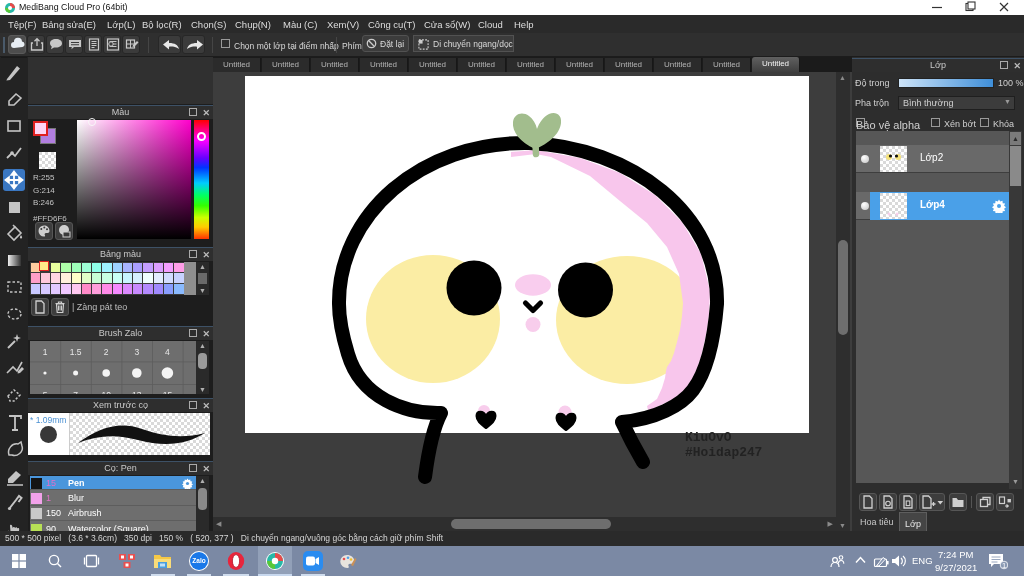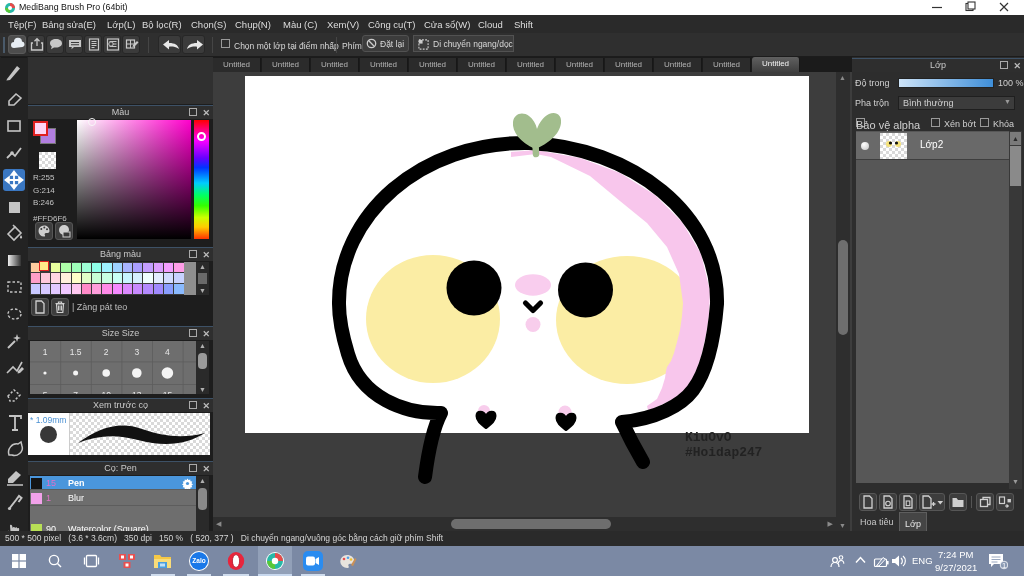--- a/index.html
+++ b/index.html
@@ -49,42 +49,42 @@
 </style>
 </head>
 <body>
   <div class="abs" id="titlebar">
     <svg class="abs" style="left:5px;top:3px" width="10" height="10" viewBox="0 0 10 10">
       <circle cx="5" cy="5" r="5" fill="#28b8a8"></circle>
       <path d="M5,0 A5,5 0 0 1 10,5 L5,5 Z" fill="#e84a4a"></path>
       <path d="M0,5 A5,5 0 0 0 5,10 L5,5 Z" fill="#58c838"></path>
       <circle cx="5" cy="5" r="2" fill="#fff"></circle>
     </svg>
-    <span class="ttl">MediBang Brush Pro (64bit)</span>
+    <span class="ttl">MediBang Cloud Pro (64bit)</span>
     <svg class="abs" style="left:930px;top:0" width="94" height="15" viewBox="0 0 94 15">
       <line x1="2" y1="7.5" x2="12" y2="7.5" stroke="#333" stroke-width="1.2"></line>
       <rect x="36" y="3.5" width="7" height="7" fill="none" stroke="#333" stroke-width="1.1"></rect>
       <rect x="38" y="2" width="7" height="7" fill="#fff" stroke="#333" stroke-width="1.1"></rect>
       <path d="M70,3 l8,8 M78,3 l-8,8" stroke="#333" stroke-width="1.2"></path>
     </svg>
   </div>
 
   <div class="abs" id="menubar">
     <span style="left:8px">Tệp(F)</span>
     <span style="left:42px">Bảng sửa(E)</span>
     <span style="left:107px">Lớp(L)</span>
     <span style="left:142px">Bộ lọc(R)</span>
     <span style="left:191px">Chọn(S)</span>
     <span style="left:235px">Chụp(N)</span>
     <span style="left:283px">Màu (C)</span>
     <span style="left:327px">Xem(V)</span>
     <span style="left:368px">Công cụ(T)</span>
     <span style="left:424px">Cửa sổ(W)</span>
     <span style="left:478px">Cloud</span>
-    <span style="left:514px">Shift</span>
+    <span style="left:514px">Help</span>
   </div>
 
   <div class="abs" id="toolbar">
     <div style="position:absolute;left:3px;top:4px;width:2px;height:16px;background:#4a5a6a"></div>
 
     <div class="tbtn" style="left:8px;background:#4d4d4d;border-color:#5a5a5a">
       <svg width="18" height="17" viewBox="0 0 18 17">
         <path d="M5,12 a3,3 0 0 1 0-6 a4,4 0 0 1 8-0.5 a2.8,2.8 0 0 1 0.5,5.5 z" fill="#e8eef4"></path>
       </svg>
     </div>
@@ -424,21 +424,21 @@
     </div>
     <div class="sbtn" style="left:23px;top:194px">
       <svg width="14" height="14" viewBox="0 0 14 14">
         <path d="M3.5,4 h7 l-0.7,8.5 h-5.6 z M2.5,3.5 h9 M5.5,3.5 v-1.5 h3 v1.5" fill="none" stroke="#d0d0d0" stroke-width="1.2"></path>
         <path d="M5.5,5.5 v5 M7,5.5 v5 M8.5,5.5 v5" stroke="#d0d0d0" stroke-width="1"></path>
       </svg>
     </div>
     <div style="position:absolute;left:44px;top:198px;font-size:9px;color:#bdbdbd">| Zàng pát teo</div>
 
     <div class="phead" style="top:222px">
-      <span class="pt">Size Size</span>
+      <span class="pt">Brush Zalo</span>
       <span class="pp"></span>
       <span class="px">✕</span>
     </div>
     <div id="bsgrid" style="position:absolute;left:2px;top:237px;width:166px;height:53px;background:#6e6e6e;overflow:hidden"><svg width="166" height="53" viewBox="0 0 166 53">
         <text x="15" y="14" font-size="8.5" fill="#e8e8e8" text-anchor="middle" font-family="Liberation Sans">1</text>
         <circle cx="15" cy="32" r="1.6" fill="#f4f4f4"></circle>
         <text x="15" y="57" font-size="8.5" fill="#e8e8e8" text-anchor="middle" font-family="Liberation Sans">5</text>
         <text x="45.6" y="14" font-size="8.5" fill="#e8e8e8" text-anchor="middle" font-family="Liberation Sans">1.5</text>
         <circle cx="45.6" cy="32" r="2.5" fill="#f4f4f4"></circle>
         <text x="45.6" y="57" font-size="8.5" fill="#e8e8e8" text-anchor="middle" font-family="Liberation Sans">7</text>
@@ -493,20 +493,25 @@
         <svg style="position:absolute;left:152px;top:2px" width="11" height="11" viewBox="0 0 11 11">
           <path d="M5.5,0.5 l1,1.6 1.8,-0.7 0.1,1.9 1.9,0.2 -0.8,1.7 1.5,1.2 -1.5,1.2 0.8,1.7 -1.9,0.2 -0.1,1.9 -1.8,-0.7 -1,1.6 -1,-1.6 -1.8,0.7 -0.1,-1.9 -1.9,-0.2 0.8,-1.7 -1.5,-1.2 1.5,-1.2 -0.8,-1.7 1.9,-0.2 0.1,-1.9 1.8,0.7 z" fill="#fff"></path>
           <circle cx="5.5" cy="5.5" r="1.6" fill="#4a96dc"></circle>
         </svg>
       </div>
       <div style="position:absolute;left:0;top:15.4px;width:166px;height:14.4px;border-bottom:1px solid #5d5d5d">
         <div style="position:absolute;left:1px;top:1.5px;width:11px;height:11px;background:#f2a2ea"></div>
         <span style="position:absolute;left:16px;top:1.5px;font-size:9px;color:#e070c8">1</span>
         <span style="position:absolute;left:38px;top:1.5px;font-size:9px;color:#ffffff;">Blur</span>
       </div>
+      <div style="position:absolute;left:0;top:30.8px;width:166px;height:14.4px;border-bottom:1px solid #5d5d5d">
+        <div style="position:absolute;left:1px;top:1.5px;width:11px;height:11px;background:#c9c9c9"></div>
+        <span style="position:absolute;left:16px;top:1.5px;font-size:9px;color:#ffffff">150</span>
+        <span style="position:absolute;left:38px;top:1.5px;font-size:9px;color:#ffffff;">Airbrush</span>
+      </div>
       <div style="position:absolute;left:0;top:46.2px;width:166px;height:14.4px;border-bottom:1px solid #5d5d5d">
         <div style="position:absolute;left:1px;top:1.5px;width:11px;height:11px;background:#b8e056"></div>
         <span style="position:absolute;left:16px;top:1.5px;font-size:9px;color:#ffffff">90</span>
         <span style="position:absolute;left:38px;top:1.5px;font-size:9px;color:#ffffff;">Watercolor (Square)</span>
       </div>
       <div style="position:absolute;left:0;top:61.6px;width:166px;height:14.4px;border-bottom:1px solid #5d5d5d">
         <div style="position:absolute;left:1px;top:1.5px;width:11px;height:11px;background:#5cd8f4"></div>
         <span style="position:absolute;left:16px;top:1.5px;font-size:13px;color:#ffffff">20</span>
         <span style="position:absolute;left:38px;top:1.5px;font-size:10px;color:#ffffff;">Watercolor (Wet)</span>
       </div>
@@ -635,29 +640,42 @@
       <span style="position:absolute;right:3px;top:1px;font-size:7px;color:#999">▼</span>
     </div>
     <span class="chk" style="position:absolute;left:4px;top:61px"></span>
     <span style="position:absolute;left:4px;top:62px;font-size:11px;color:#d0d0d0">Bảo vệ alpha</span>
     <span class="chk" style="position:absolute;left:79px;top:61px"></span>
     <span style="position:absolute;left:92px;top:62px;font-size:9px;color:#d0d0d0">Xén bớt</span>
     <span class="chk" style="position:absolute;left:128px;top:61px"></span>
     <span style="position:absolute;left:141px;top:62px;font-size:9px;color:#d0d0d0">Khóa</span>
 
     <div id="layerlist" style="position:absolute;left:4px;top:74px;width:153px;height:352px;background:#575757">
-      <div style="position:absolute;left:0;top:1px;width:153px;height:28px;background:#696969;border-bottom:1px solid #3e3e3e">
+      <div style="position:absolute;left:0;top:14px;width:153px;height:28px;background:#696969;border-bottom:1px solid #3e3e3e">
         <div style="position:absolute;left:5px;top:10px;width:8px;height:8px;border-radius:50%;background:radial-gradient(circle at 35% 30%,#ffffff,#c2c2c2)"></div>
         <div class="checker" style="position:absolute;left:24px;top:1px;width:27px;height:26px;background-size:6px 6px"><svg width="27" height="26" viewBox="0 0 27 26">
             <circle cx="9" cy="11" r="3" fill="#f5e27a"></circle>
             <circle cx="18" cy="11" r="3" fill="#f5e27a"></circle>
             <circle cx="10.5" cy="10" r="1.6" fill="#111"></circle>
             <circle cx="16.5" cy="10" r="1.6" fill="#111"></circle>
           </svg></div>
         <span style="position:absolute;left:64px;top:7px;font-size:10px;color:#fff;">Lớp2</span>
+      </div>
+      <div style="position:absolute;left:0;top:61px;width:153px;height:28px;background:#696969;border-bottom:1px solid #3e3e3e">
+        <div style="position:absolute;left:14px;top:0;width:139px;height:28px;background:#4aa0e8"></div>
+        <div style="position:absolute;left:5px;top:10px;width:8px;height:8px;border-radius:50%;background:radial-gradient(circle at 35% 30%,#ffffff,#c2c2c2)"></div>
+        <div class="checker" style="position:absolute;left:24px;top:1px;width:27px;height:26px;background-size:6px 6px"><svg width="27" height="26" viewBox="0 0 27 26">
+            <circle cx="9" cy="21" r="1.5" fill="#f8c8ea" opacity="0.8"></circle>
+            <circle cx="17" cy="21" r="1.5" fill="#f8c8ea" opacity="0.8"></circle>
+          </svg></div>
+        <span style="position:absolute;left:64px;top:7px;font-size:10px;color:#fff;font-weight:bold">Lớp4</span>
+        <svg style="position:absolute;left:136px;top:7px" width="14" height="14" viewBox="0 0 14 14">
+          <path d="M7,0.5 l1.2,2.1 2.3,-0.9 0.2,2.5 2.4,0.3 -1,2.2 1.9,1.5 -1.9,1.5 1,2.2 -2.4,0.3 -0.2,2.5 -2.3,-0.9 -1.2,2.1 -1.2,-2.1 -2.3,0.9 -0.2,-2.5 -2.4,-0.3 1,-2.2 -1.9,-1.5 1.9,-1.5 -1,-2.2 2.4,-0.3 0.2,-2.5 2.3,0.9 z" fill="#fff"></path>
+          <circle cx="7" cy="7" r="2" fill="#4aa0e8"></circle>
+        </svg>
       </div>
     </div>
     <div style="position:absolute;left:157px;top:74px;width:13px;height:358px;background:#383838">
       <div style="position:absolute;left:1px;top:1px;width:11px;height:13px;background:#7a7a7a;text-align:center;font-size:7px;color:#2a2a2a;line-height:13px">▲</div>
       <div style="position:absolute;left:1px;top:15px;width:11px;height:40px;background:#8a8a8a"></div>
       <div style="position:absolute;left:1px;bottom:1px;width:11px;height:13px;text-align:center;font-size:7px;color:#9a9a9a;line-height:13px">▼</div>
     </div>
 
     <div class="sbtn" style="left:7px;top:436px">
       <svg width="14" height="14" viewBox="0 0 14 14">

